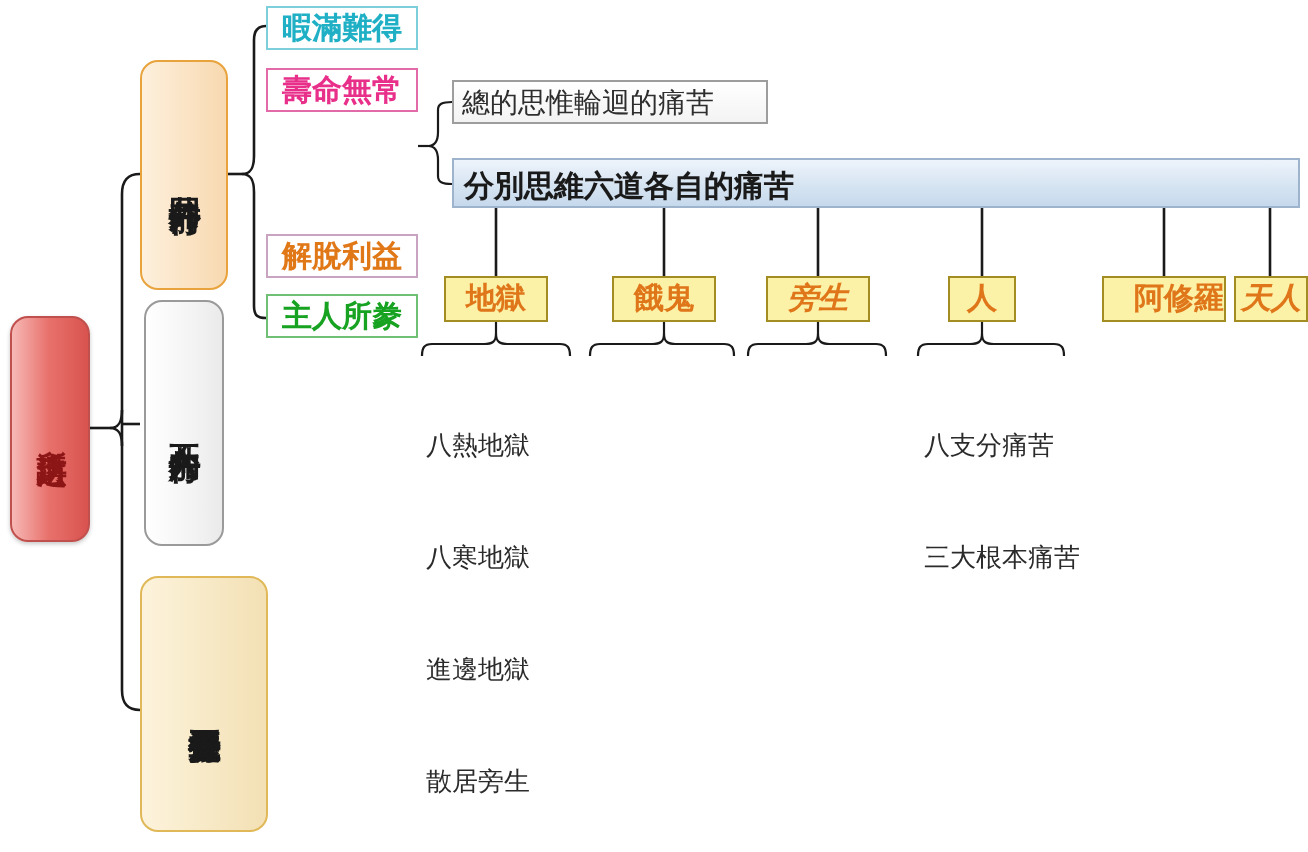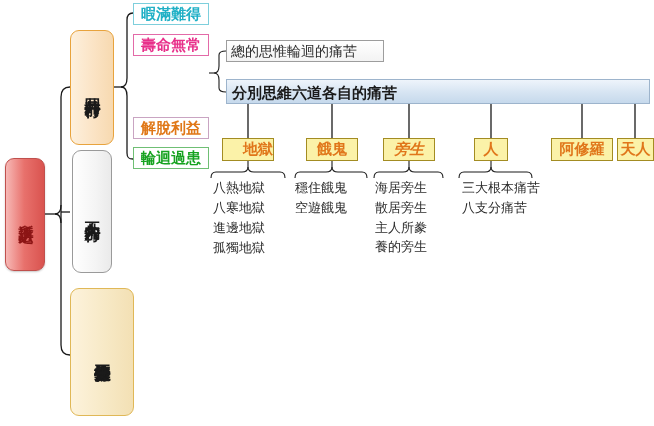--- a/index.html
+++ b/index.html
@@ -102,34 +102,34 @@
   .realm{
     position:absolute;box-sizing:border-box;
     height:23px;
     display:flex;align-items:center;justify-content:center;
     font-size:15px;font-weight:bold;
     color:#e0761a;
     background:#fbf2a8;
     border:1.3px solid #a38c22;
     white-space:nowrap;
   }
-  #realm-0{left:222px;top:138px;width:52px;justify-content:flex-end;}
+  #realm-0{left:222px;top:138px;width:52px;}
   #realm-1{left:306px;top:138px;width:52px;}
   #realm-2{left:383px;top:138px;width:52px;font-style:italic;}
   #realm-3{left:474px;top:138px;width:34px;}
-  #realm-4{left:551px;top:138px;width:62px;}
-  #realm-5{left:617px;top:138px;width:37px;}
+  #realm-4{left:551px;top:138px;width:62px;justify-content:flex-end;}
+  #realm-5{left:617px;top:138px;width:37px;font-style:italic;}
 
   
   .sublist{position:absolute;font-size:13px;color:#2b2b2b;line-height:20px;white-space:nowrap;}
   #sublist-0{left:213px;top:178px;}
   #sublist-1{left:295px;top:178px;}
   #sublist-2{left:375px;top:178px;}
   #sublist-3{left:462px;top:178px;}
-  .sublist .item{display:block;}
+  .sublist .item{display:block;margin-top:36px;}
   .sublist .item.two-line{line-height:19px;}
 
   
   #wires{position:absolute;left:0;top:0;width:654px;height:426px;}
   #wires path,#wires line{fill:none;stroke:#1a1a1a;stroke-width:1.3px;}
   #wires .thin{stroke-width:1.1px;}
 </style>
 </head>
 <body>
 
@@ -195,21 +195,21 @@
   <div class="plabel" id="plabel-0">
     <span>暇滿難得</span>
   </div>
   <div class="plabel" id="plabel-1">
     <span>壽命無常</span>
   </div>
   <div class="plabel" id="plabel-4">
     <span>解脫利益</span>
   </div>
   <div class="plabel" id="plabel-5">
-    <span>輪迴過患</span>
+    <span>主人所豢</span>
   </div>
 
   <div class="node" id="box-general-suffering">
     <span>總的思惟輪迴的痛苦</span>
   </div>
 
   <div class="node" id="box-six-realms-suffering">
     <span>分別思維六道各自的痛苦</span>
   </div>
 
@@ -229,33 +229,23 @@
     <span>阿修羅</span>
   </div>
   <div class="realm" id="realm-5">
     <span>天人</span>
   </div>
 
   <div class="sublist" id="sublist-0">
     <span class="item">八熱地獄</span>
     <span class="item">八寒地獄</span>
     <span class="item">進邊地獄</span>
-    <span class="item">孤獨地獄</span>
-  </div>
-
-  <div class="sublist" id="sublist-1">
-    <span class="item">穩住餓鬼</span>
-    <span class="item">空遊餓鬼</span>
-  </div>
-
-  <div class="sublist" id="sublist-2">
-    <span class="item">海居旁生</span>
     <span class="item">散居旁生</span>
-    <span class="item two-line">主人所豢</span>
-    <span class="item two-line">養的旁生</span>
-  </div>
+  </div>
+
+
 
   <div class="sublist" id="sublist-3">
+    <span class="item">八支分痛苦</span>
     <span class="item">三大根本痛苦</span>
-    <span class="item">八支分痛苦</span>
   </div>
 
 </div>
 
 </body></html>

